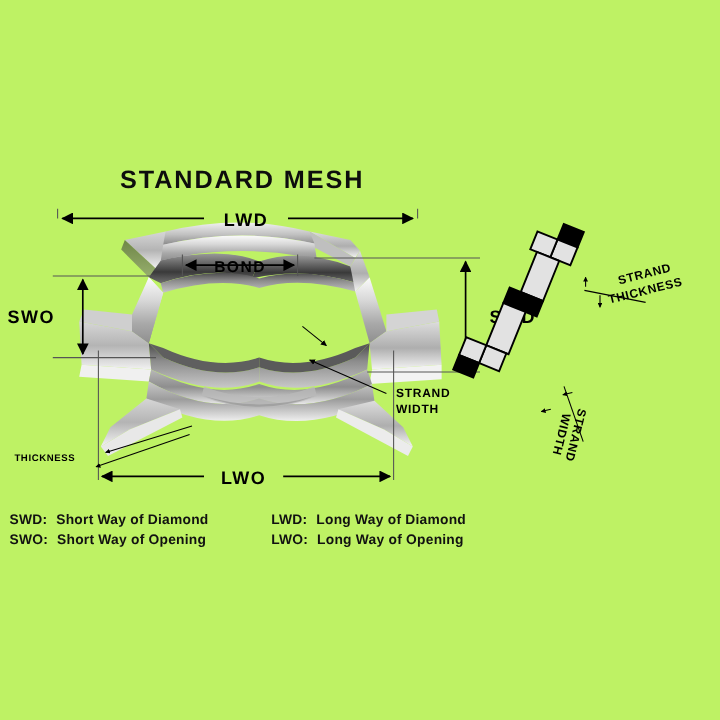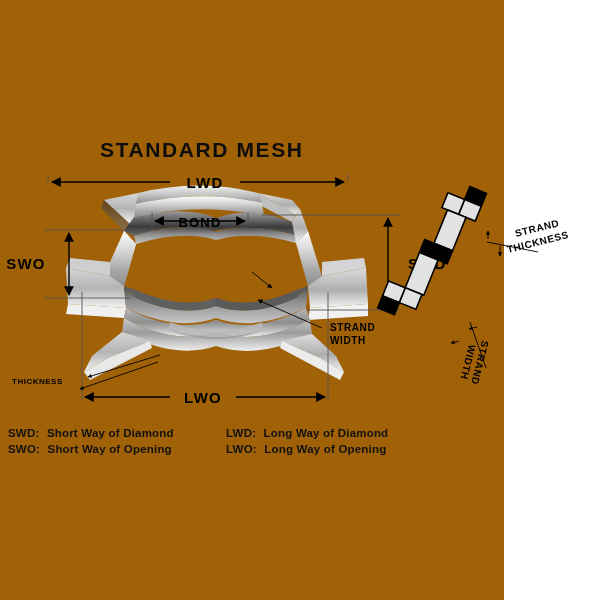--- a/index.html
+++ b/index.html
@@ -9,23 +9,23 @@
     background: #ffffff;
   }
   body {
     width: 600px;
     height: 600px;
     font-family: "Liberation Sans", sans-serif;
     overflow: hidden;
   }
   #stage {
     position: relative;
-    width: 504px;
+    width: 600px;
     height: 600px;
-    background: #a16207;
+    background: #bef264;
   }
   #diagram-svg {
     position: absolute;
     left: 0;
     top: 0;
     width: 600px;
     height: 600px;
     display: block;
   }
   .dim-label {

